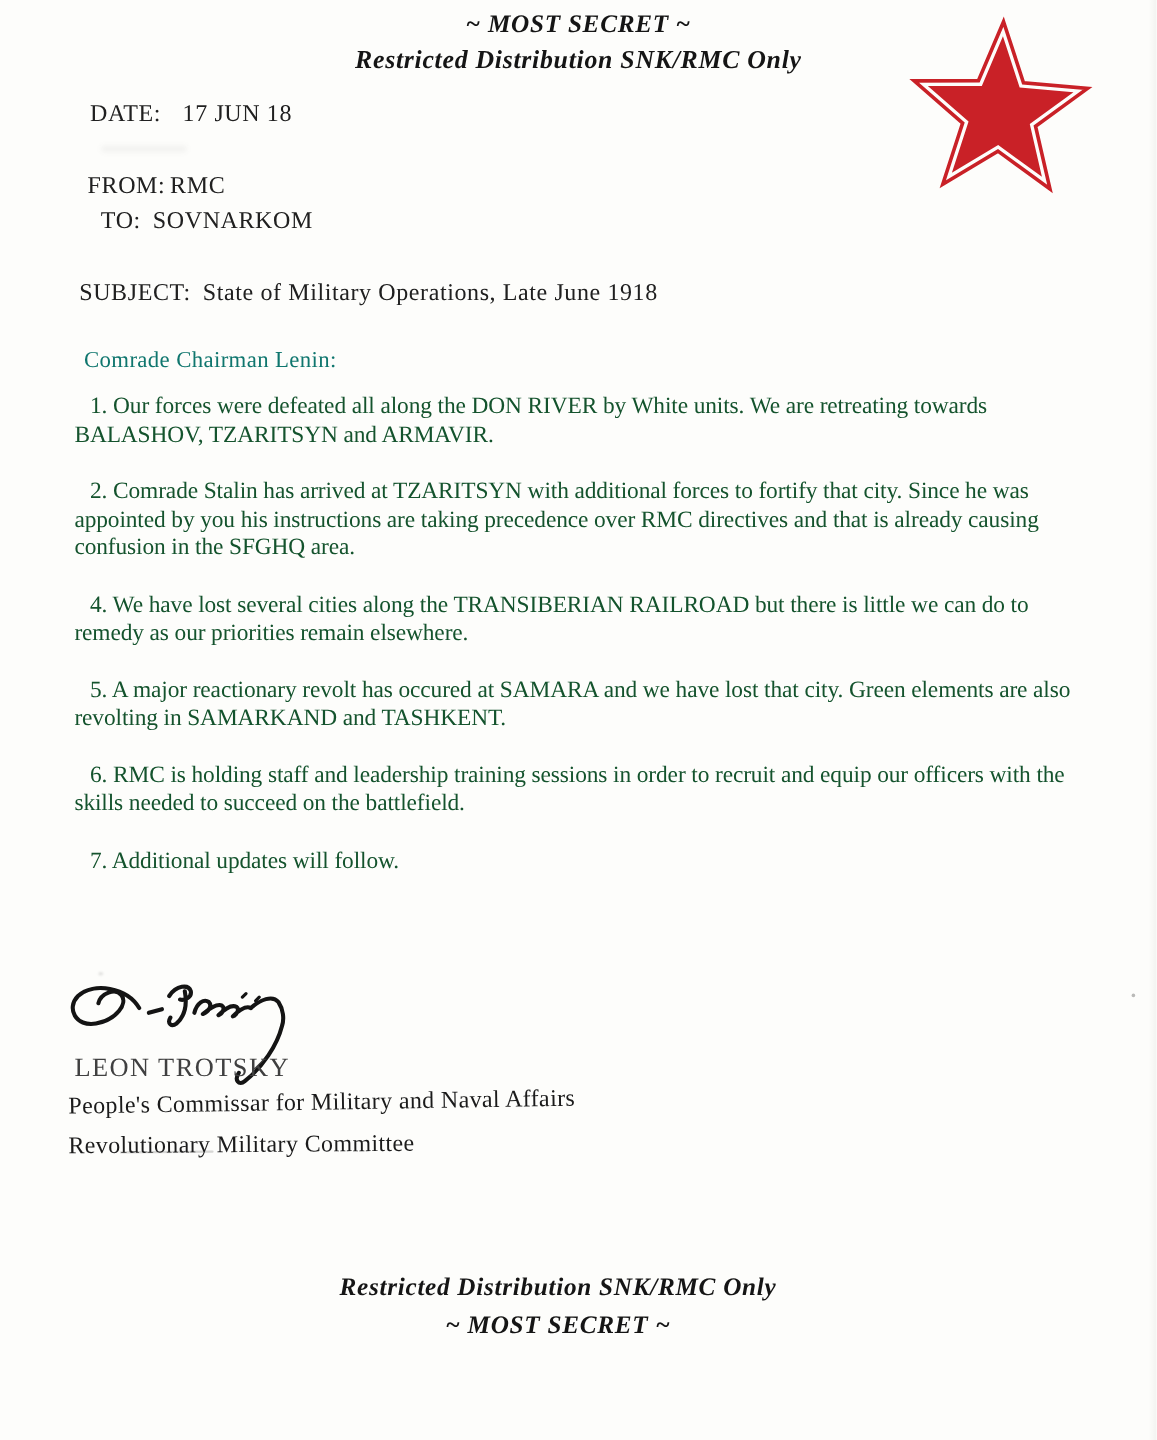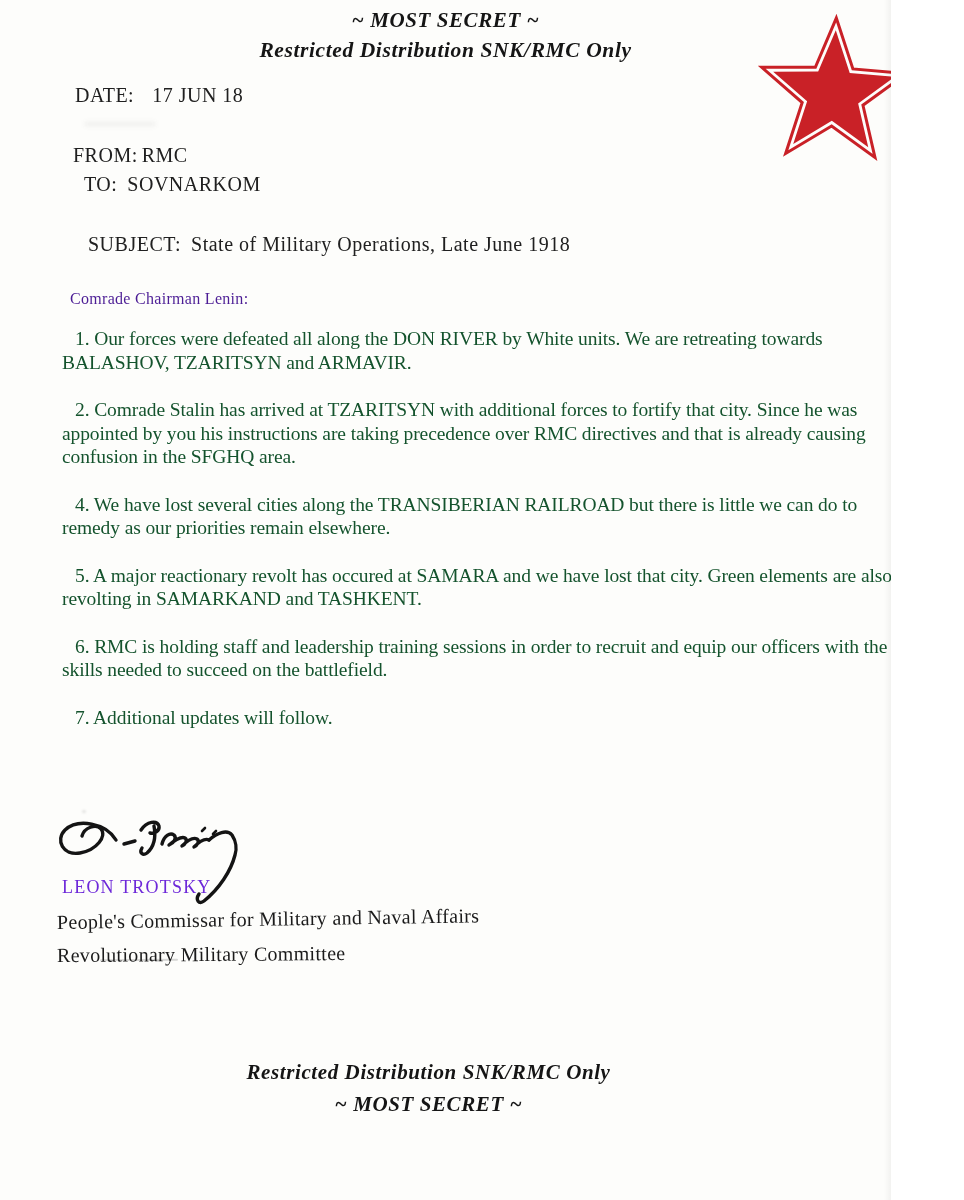--- a/index.html
+++ b/index.html
@@ -3,21 +3,21 @@
 <meta charset="utf-8">
 <style>
   :root{
     --star-red:#c92127;
     --ink:#1c1c1c;
     --paper:#fdfdfb;
   }
   html,body{margin:0;padding:0;background:#fff;}
   .doc{
     position:relative;
-    width:891px;height:1200px;
+    width:964px;height:1200px;
     background:var(--paper,#fdfdfb);
     font-family:"Liberation Serif","DejaVu Serif",serif;
     color:var(--ink,#1c1c1c);
     overflow:hidden;
   }
   .doc::after{
     content:"";position:absolute;right:0;top:0;bottom:0;width:7px;
     background:linear-gradient(to right,rgba(0,0,0,0),rgba(0,0,0,0.045));
     pointer-events:none;
   }
@@ -35,33 +35,33 @@
   
   .star{position:absolute;left:753px;top:10px;width:160px;height:162px;color:var(--star-red,#c92127);}
   
   .meta{position:absolute;font-size:20px;letter-spacing:.5px;color:#202020;white-space:nowrap;}
   .meta .val{margin-left:10px;}
   #row-date{top:84px;left:75px;}
   #row-date .val{margin-left:18px;}
   #row-from{top:144px;left:73px;}
   #row-from .val{margin-left:4px;}
   #row-to{top:173px;left:72px;margin-left:12px;}
-  #row-subject{top:233px;left:88px;}
-  #salutation{position:absolute;top:290px;left:70px;font-size:16px;letter-spacing:.3px;color:#4c1d95;}
+  #row-subject{top:233px;left:66px;}
+  #salutation{position:absolute;top:290px;left:70px;font-size:19px;letter-spacing:.3px;color:#0f766e;}
   
   .paras{
     position:absolute;top:327px;left:62px;width:840px;
     font-size:19.5px;line-height:23.5px;letter-spacing:-.1px;color:#14532d;
   }
   .paras p{margin:0 0 24px 0;text-indent:13px;}
   
   .sig-svg{position:absolute;left:48px;top:809px;width:215px;height:102px;color:#141414;}
   .sig-svg path{stroke:currentColor;fill:none;stroke-width:3.4;stroke-linecap:round;stroke-linejoin:round;}
   .sig-svg path.thin{stroke-width:2.6;}
-  #signer-name{position:absolute;top:877px;left:62px;font-size:18px;letter-spacing:1.2px;color:#6d28d9;}
+  #signer-name{position:absolute;top:877px;left:62px;font-size:22px;letter-spacing:1.2px;color:#404040;}
   #signer-title{position:absolute;top:911px;left:57px;font-size:20px;letter-spacing:.3px;color:#1b1b1b;
     transform:rotate(-0.9deg);transform-origin:left center;}
   #signer-org{position:absolute;top:944px;left:57px;font-size:20px;letter-spacing:.3px;color:#1b1b1b;
     transform:rotate(-0.4deg);transform-origin:left center;}
   
   .artifact{position:absolute;pointer-events:none;}
   #artifact-underline{top:959px;left:100px;width:78px;height:2px;background:rgba(40,40,40,.18);border-radius:2px;transform:rotate(-0.5deg);}
   #artifact-smudge{top:121px;left:84px;width:72px;height:6px;background:rgba(60,60,60,.05);filter:blur(2px);border-radius:3px;}
   #artifact-dot-1{top:828px;left:943px;width:3px;height:3px;background:rgba(60,60,60,.35);border-radius:50%;}
   #artifact-dot-2{top:810px;left:82px;width:4px;height:3px;background:rgba(60,60,60,.14);border-radius:50%;filter:blur(1px);}

